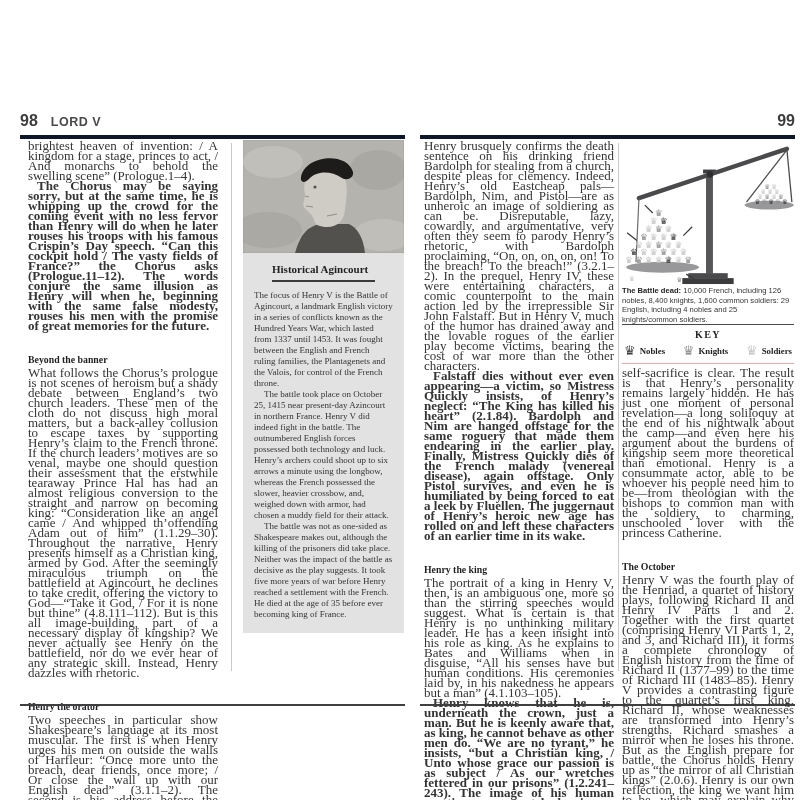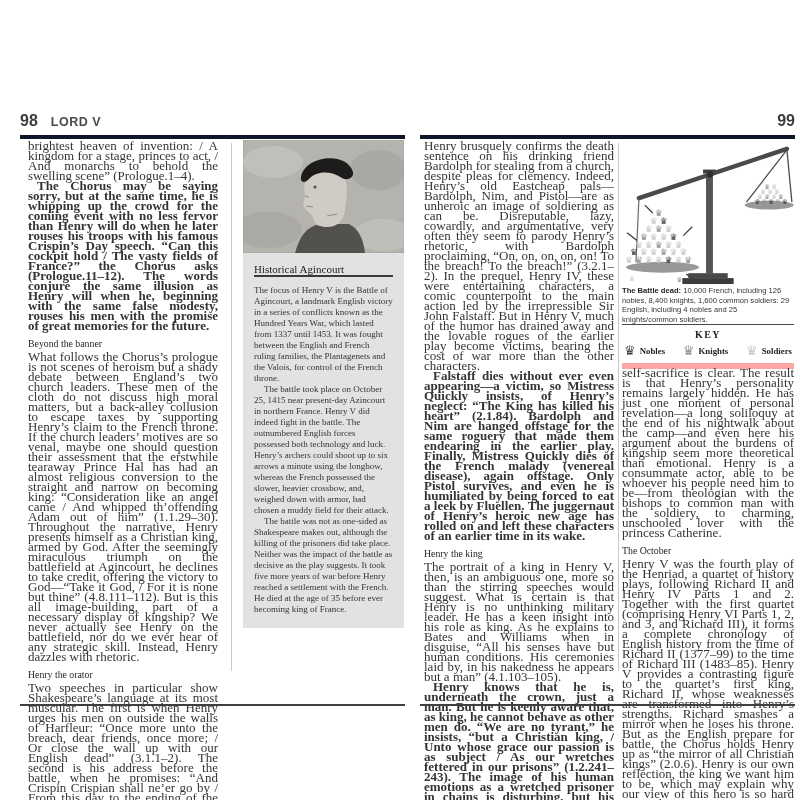--- a/index.html
+++ b/index.html
@@ -15,46 +15,46 @@
   }
   #left-header{left:20px;width:385px;}
   #right-header{left:420px;width:375px;justify-content:flex-end;}
   .pagenum{font-size:16px;color:#3d3d3f;letter-spacing:0;}
   .head-title{font-size:12.5px;letter-spacing:.5px;color:#4a4a4c;}
   #right-header .head-title{color:#8e4239;}
 
   .textcol p{margin:0;font-size:13px;line-height:10px;text-align:justify;color:#343436;}
   .textcol .indent{text-indent:9px;font-weight:bold;}
   .textcol h3{font-family:"Liberation Serif",serif;font-size:9.8px;line-height:11px;
-    margin:7px 0 3px;color:#1f1f21;font-weight:normal;}
+    margin:23px 0 3px;color:#1f1f21;font-weight:bold;}
   #lp-col{position:absolute;left:28px;top:141px;width:190px;}
   #rp-col1{position:absolute;left:424px;top:141px;width:190px;}
   #rp-col2{position:absolute;left:622px;top:368px;width:172px;}
 
   .vrule{position:absolute;width:1px;background:#c9c9cb;top:143px;height:528px;}
   #lp-vrule{left:231px;}
   #rp-vrule{left:618px;}
   .bottom-rule{position:absolute;top:704px;height:2px;background:#3f3f41;}
   #lp-bottom{left:20px;width:385px;}
   #rp-bottom{left:420px;width:375px;}
 
   #portrait{position:absolute;left:243px;top:140px;width:161px;height:113px;margin:0;}
   #sidebar{position:absolute;left:243px;top:253px;width:161px;box-sizing:border-box;
     background:#e2e2e2;padding:10px 11px 13px;}
-  #sidebar h4{font-size:11px;margin:0 0 8px;color:#1f1f21;font-weight:normal;
-    border-bottom:2px solid #3a3a3c;}
+  #sidebar h4{font-size:11px;margin:0 18px 8px;color:#1f1f21;font-weight:bold;
+    border-bottom:2px solid #3a3a3c;padding-bottom:5px;}
   #sidebar p{margin:0;font-size:9px;line-height:11px;color:#343436;}
   #sidebar .indent{text-indent:10px;}
 
   #infographic{position:absolute;left:622px;top:136px;width:172px;height:150px;margin:0;}
   #battle-caption{position:absolute;left:622px;top:286px;width:172px;margin:0;
     font-family:"Liberation Sans",sans-serif;font-size:7.6px;line-height:9.6px;color:#343436;}
   #battle-caption b{color:#1f1f21;}
   #keybox{position:absolute;left:622px;top:324px;width:172px;box-sizing:border-box;
-    border-top:1px solid #4a4a4c;border-bottom:6px solid #fca5a5;padding:3px 2px 6px;}
+    border-top:1px solid #4a4a4c;border-bottom:1px solid #fca5a5;padding:3px 2px 6px;}
   #keybox .key-title{text-align:center;font-weight:bold;font-size:10px;margin:1px 0 4px;
     letter-spacing:1.5px;color:#1f1f21;}
   .key-row{display:flex;justify-content:space-between;align-items:center;}
   .key-item{display:flex;align-items:center;gap:4px;font-weight:bold;font-size:8.8px;color:#1f1f21;}
   .crown{font-family:"DejaVu Sans",sans-serif;font-size:13px;line-height:1;}
   .crown.noble{color:#3d3d3f;}
   .crown.knight{color:#8e8e90;}
   .crown.soldier{color:#c6c6c8;}
 
   svg text{font-family:"DejaVu Sans",sans-serif;}

